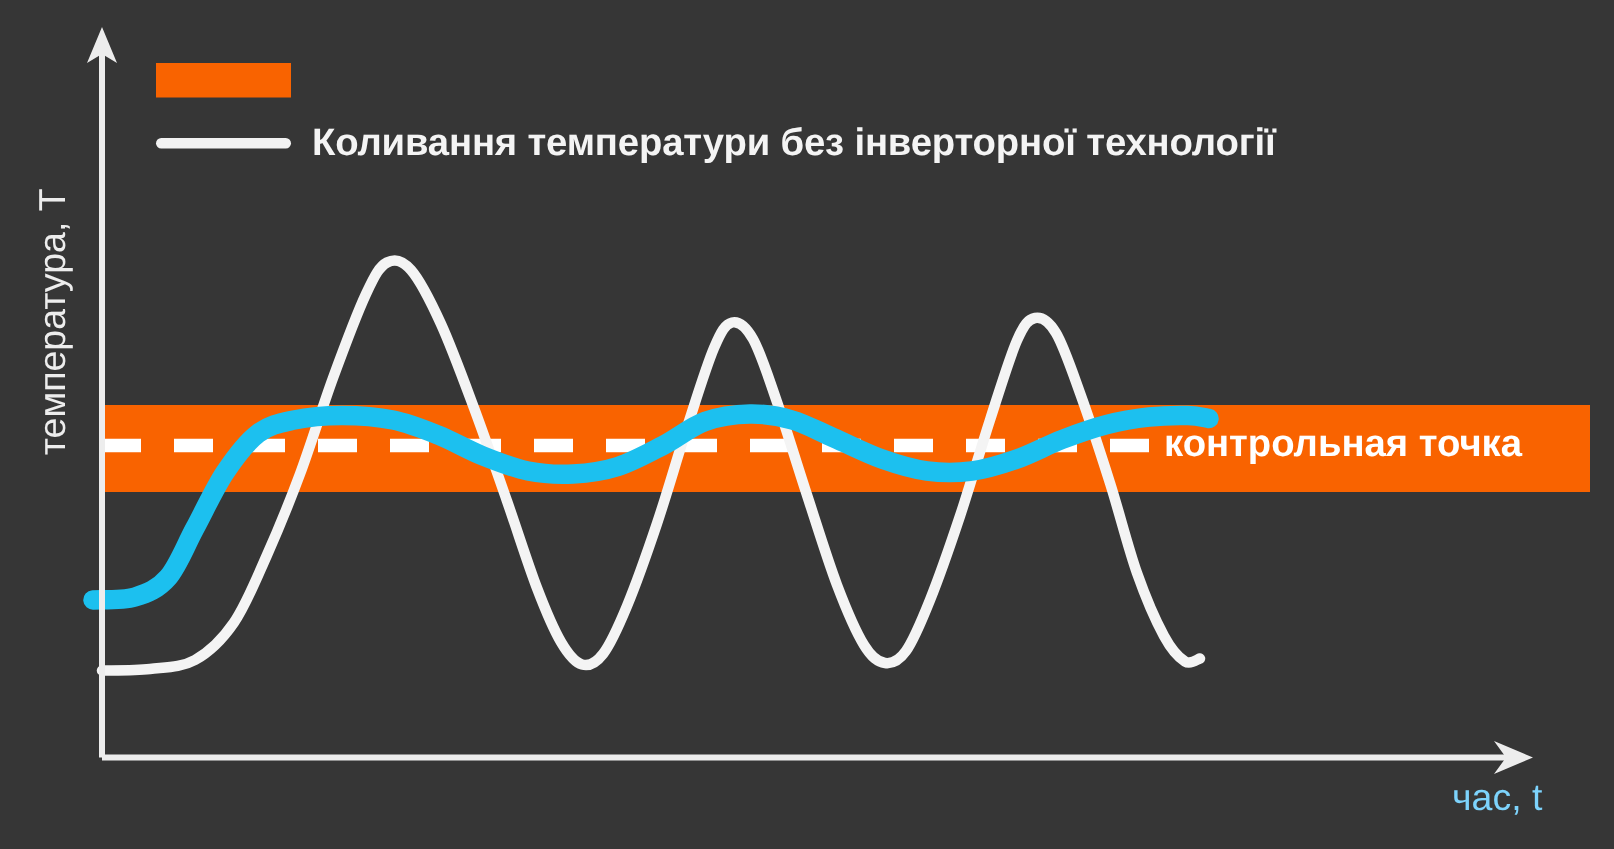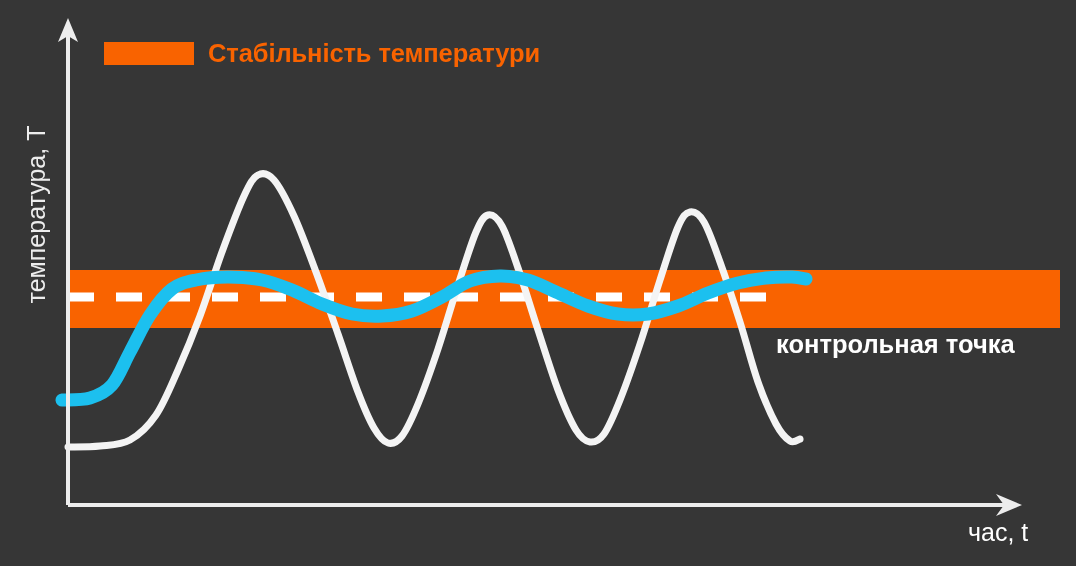--- a/index.html
+++ b/index.html
@@ -77,33 +77,32 @@
     text-align: center;
     transform: rotate(-90deg);
     color: #EDEDED;
     font-size: 25px;
     white-space: nowrap;
   }
   #x-axis-label {
     position: absolute;
     left: 968px;
     top: 518px;
-    color: #ffffff;
+    color: #7dd3fc;
     font-size: 25px;
     white-space: nowrap;
   }
   #setpoint-label {
     position: absolute;
     left: 776px;
     top: 282px;
     color: #FFFFFF;
     font-size: 25.5px;
     font-weight: bold;
     white-space: nowrap;
-    margin-top: 48px;
   }
 </style>
 </head>
 <body>
 
 <div id="chart-root">
 
   <svg class="layer" viewBox="0 0 1076 566">
 
     <rect id="band-rect" x="68" y="270" width="992" height="58" fill="#F96300"></rect>
@@ -121,24 +120,29 @@
       <polygon points="1022,505 996,494 1004,505 996,516" fill="#EDEDED"></polygon>
     </g>
   </svg>
 
   <div id="legend">
 
     <div class="legend-row">
       <span class="legend-swatch-wrap">
         <span class="sw-band"></span>
       </span>
-      <span class="legend-label lbl-orange">Стабільність температури</span>
     </div>
 
 
+    <div class="legend-row">
+      <span class="legend-swatch-wrap">
+        <span class="sw-white"></span>
+      </span>
+      <span class="legend-label lbl-white">Коливання температури без інверторної технології</span>
+    </div>
 
   </div>
 
   <div id="y-axis-label">температура, Т</div>
 
   <div id="x-axis-label">час, t</div>
 
   <div id="setpoint-label">контрольная точка</div>
 
 </div>

